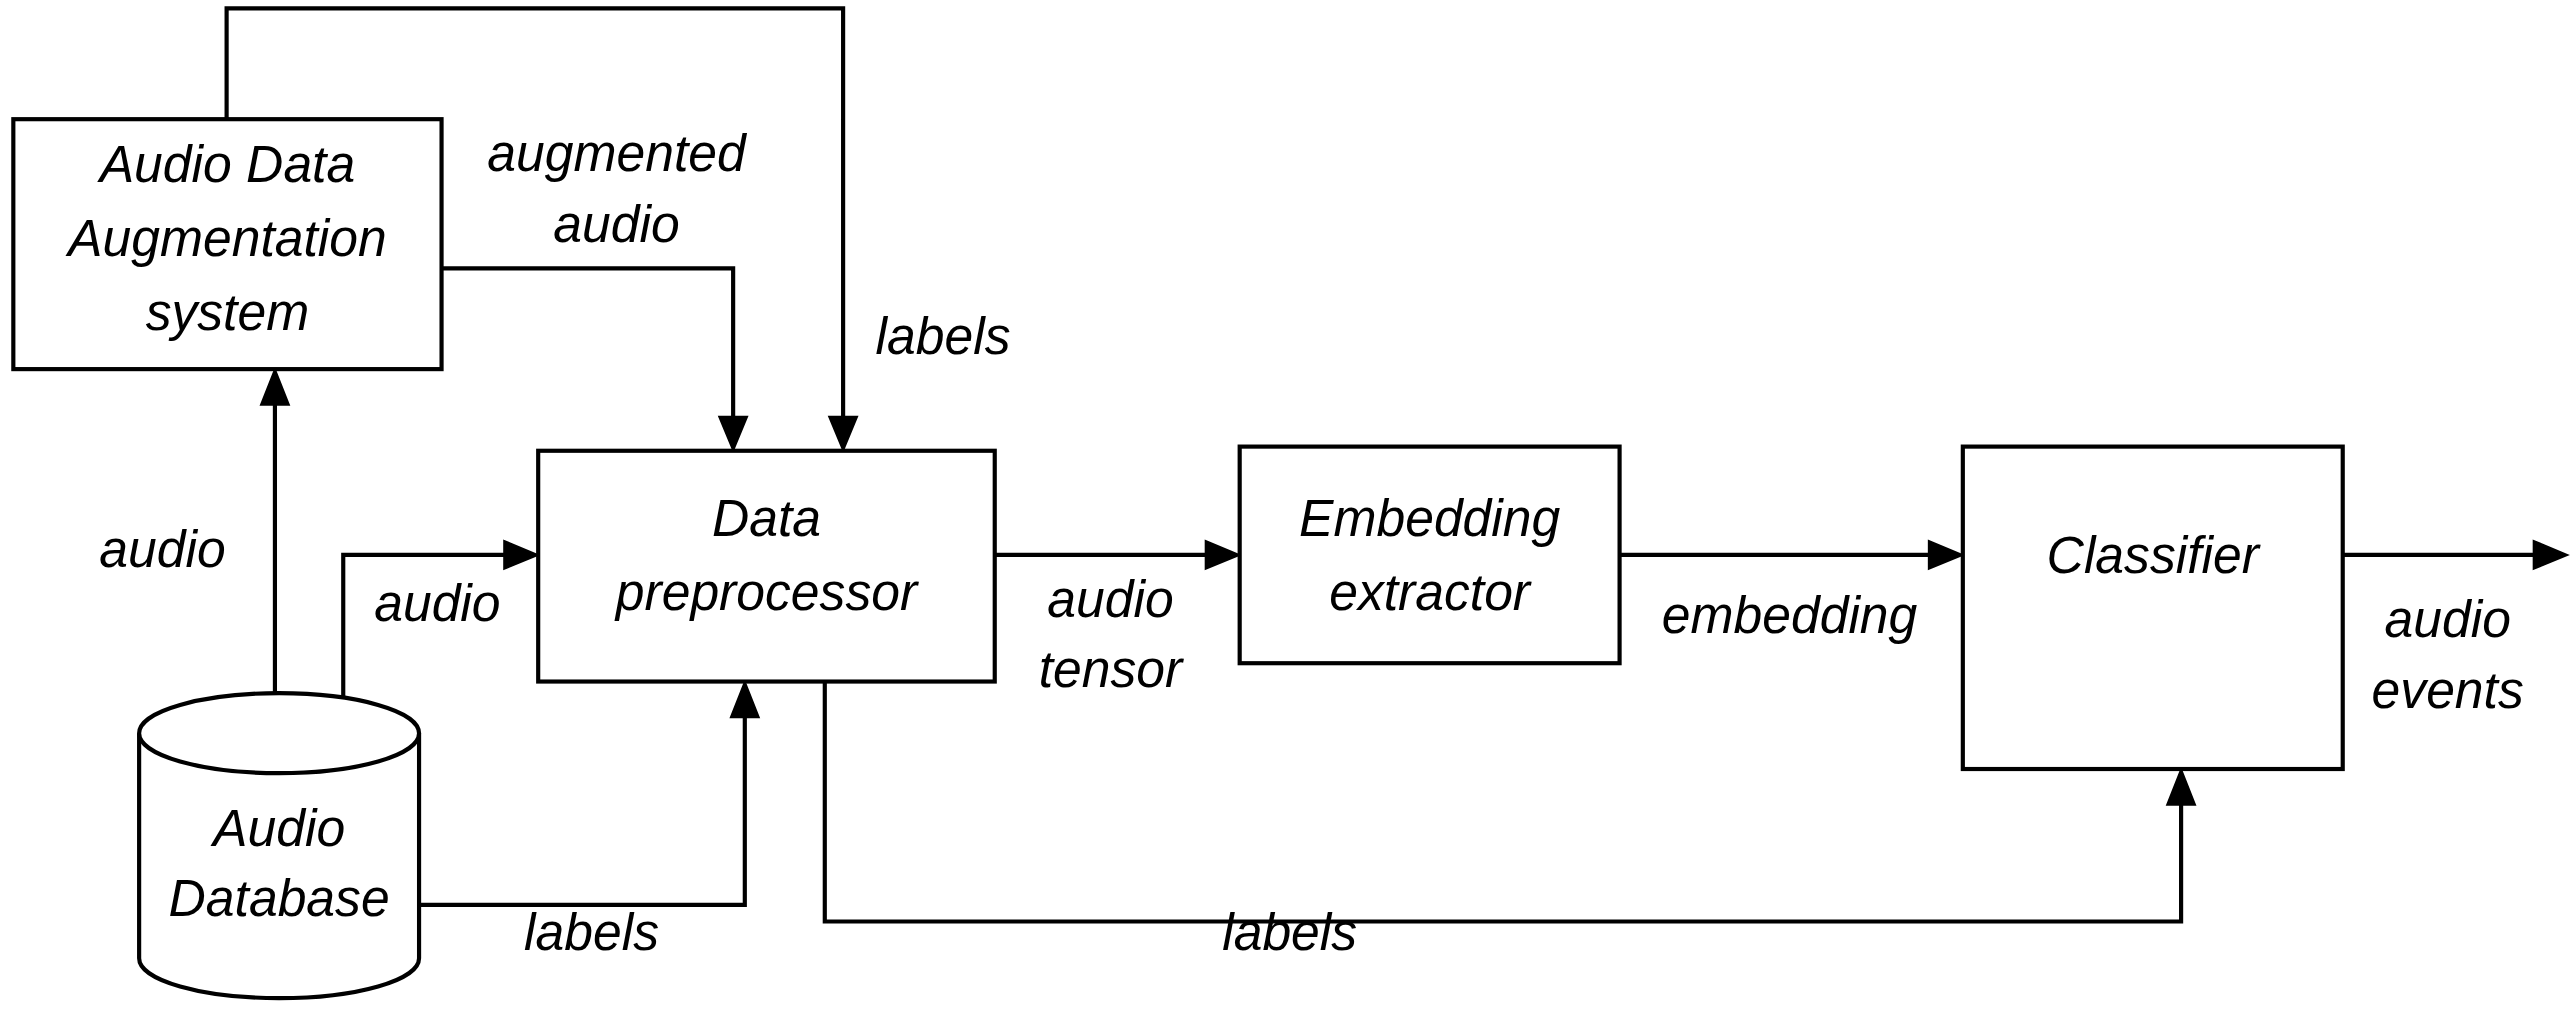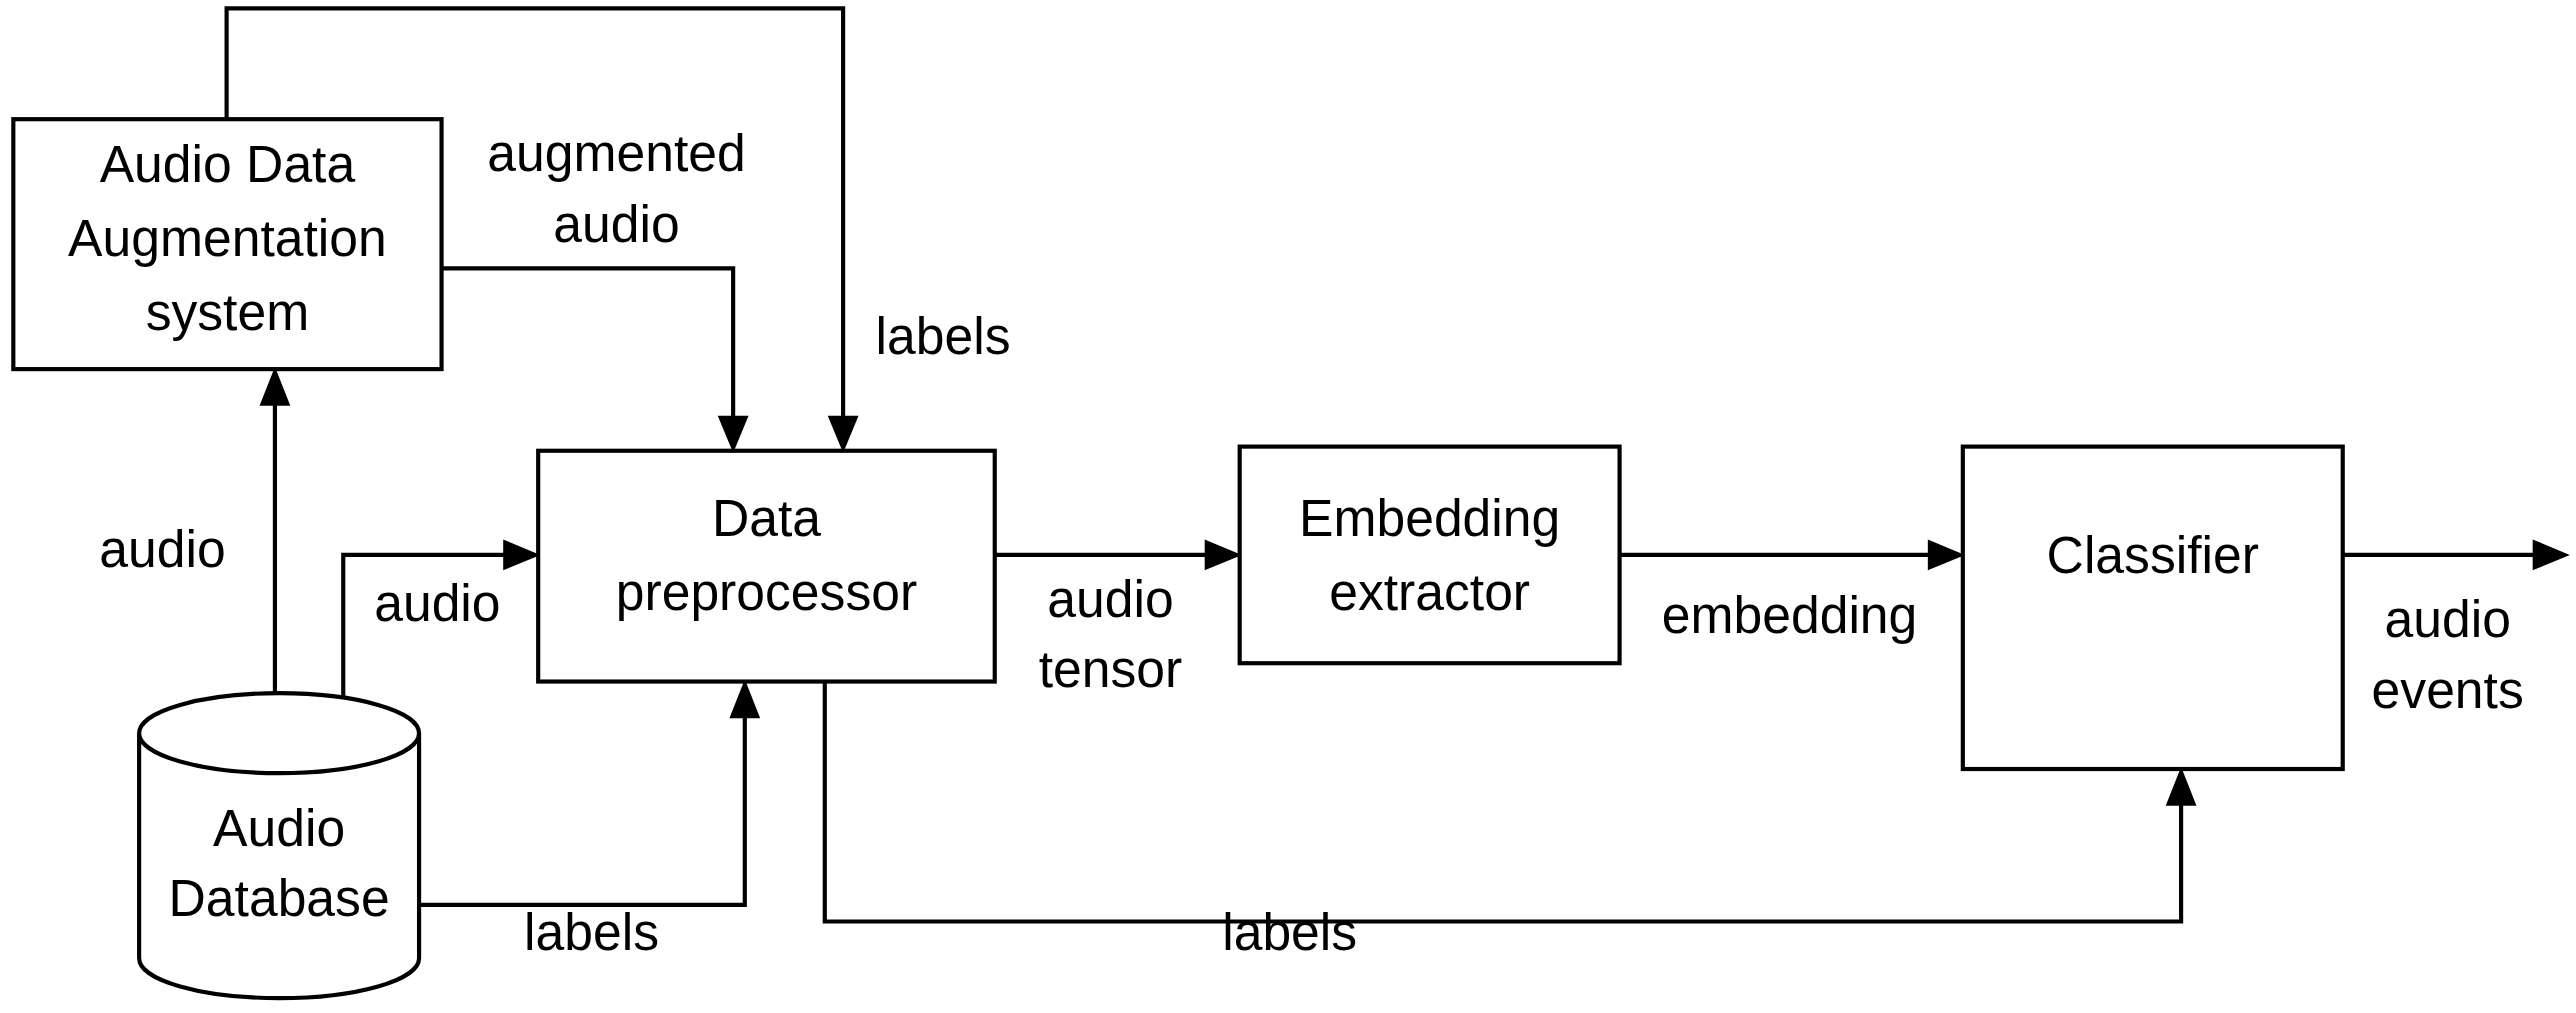--- a/index.html
+++ b/index.html
@@ -11,20 +11,21 @@
     width: 2576px;
     height: 1014px;
     overflow: hidden;
     font-family: "Liberation Sans", sans-serif;
   }
   #diagram-root {
     position: relative;
     width: 2576px;
     height: 833px;
     background: #ffffff;
+    font-style: italic;
   }
   svg#flow {
     display: block;
     width: 2576px;
     height: 1014px;
   }
   .node-shape {
     fill: #ffffff;
     stroke: #000000;
     stroke-width: 5;

